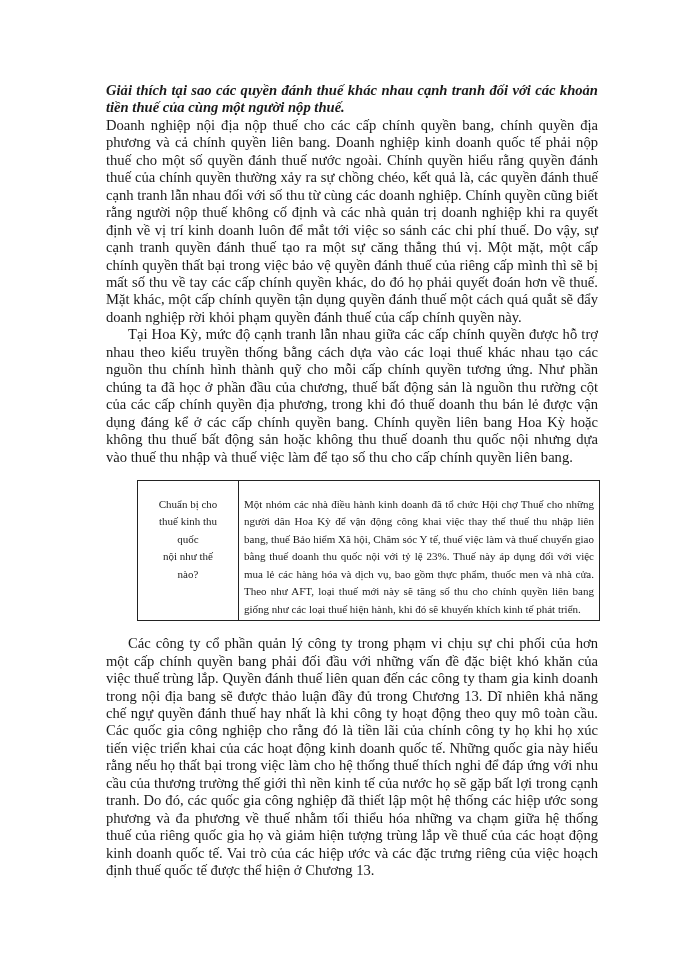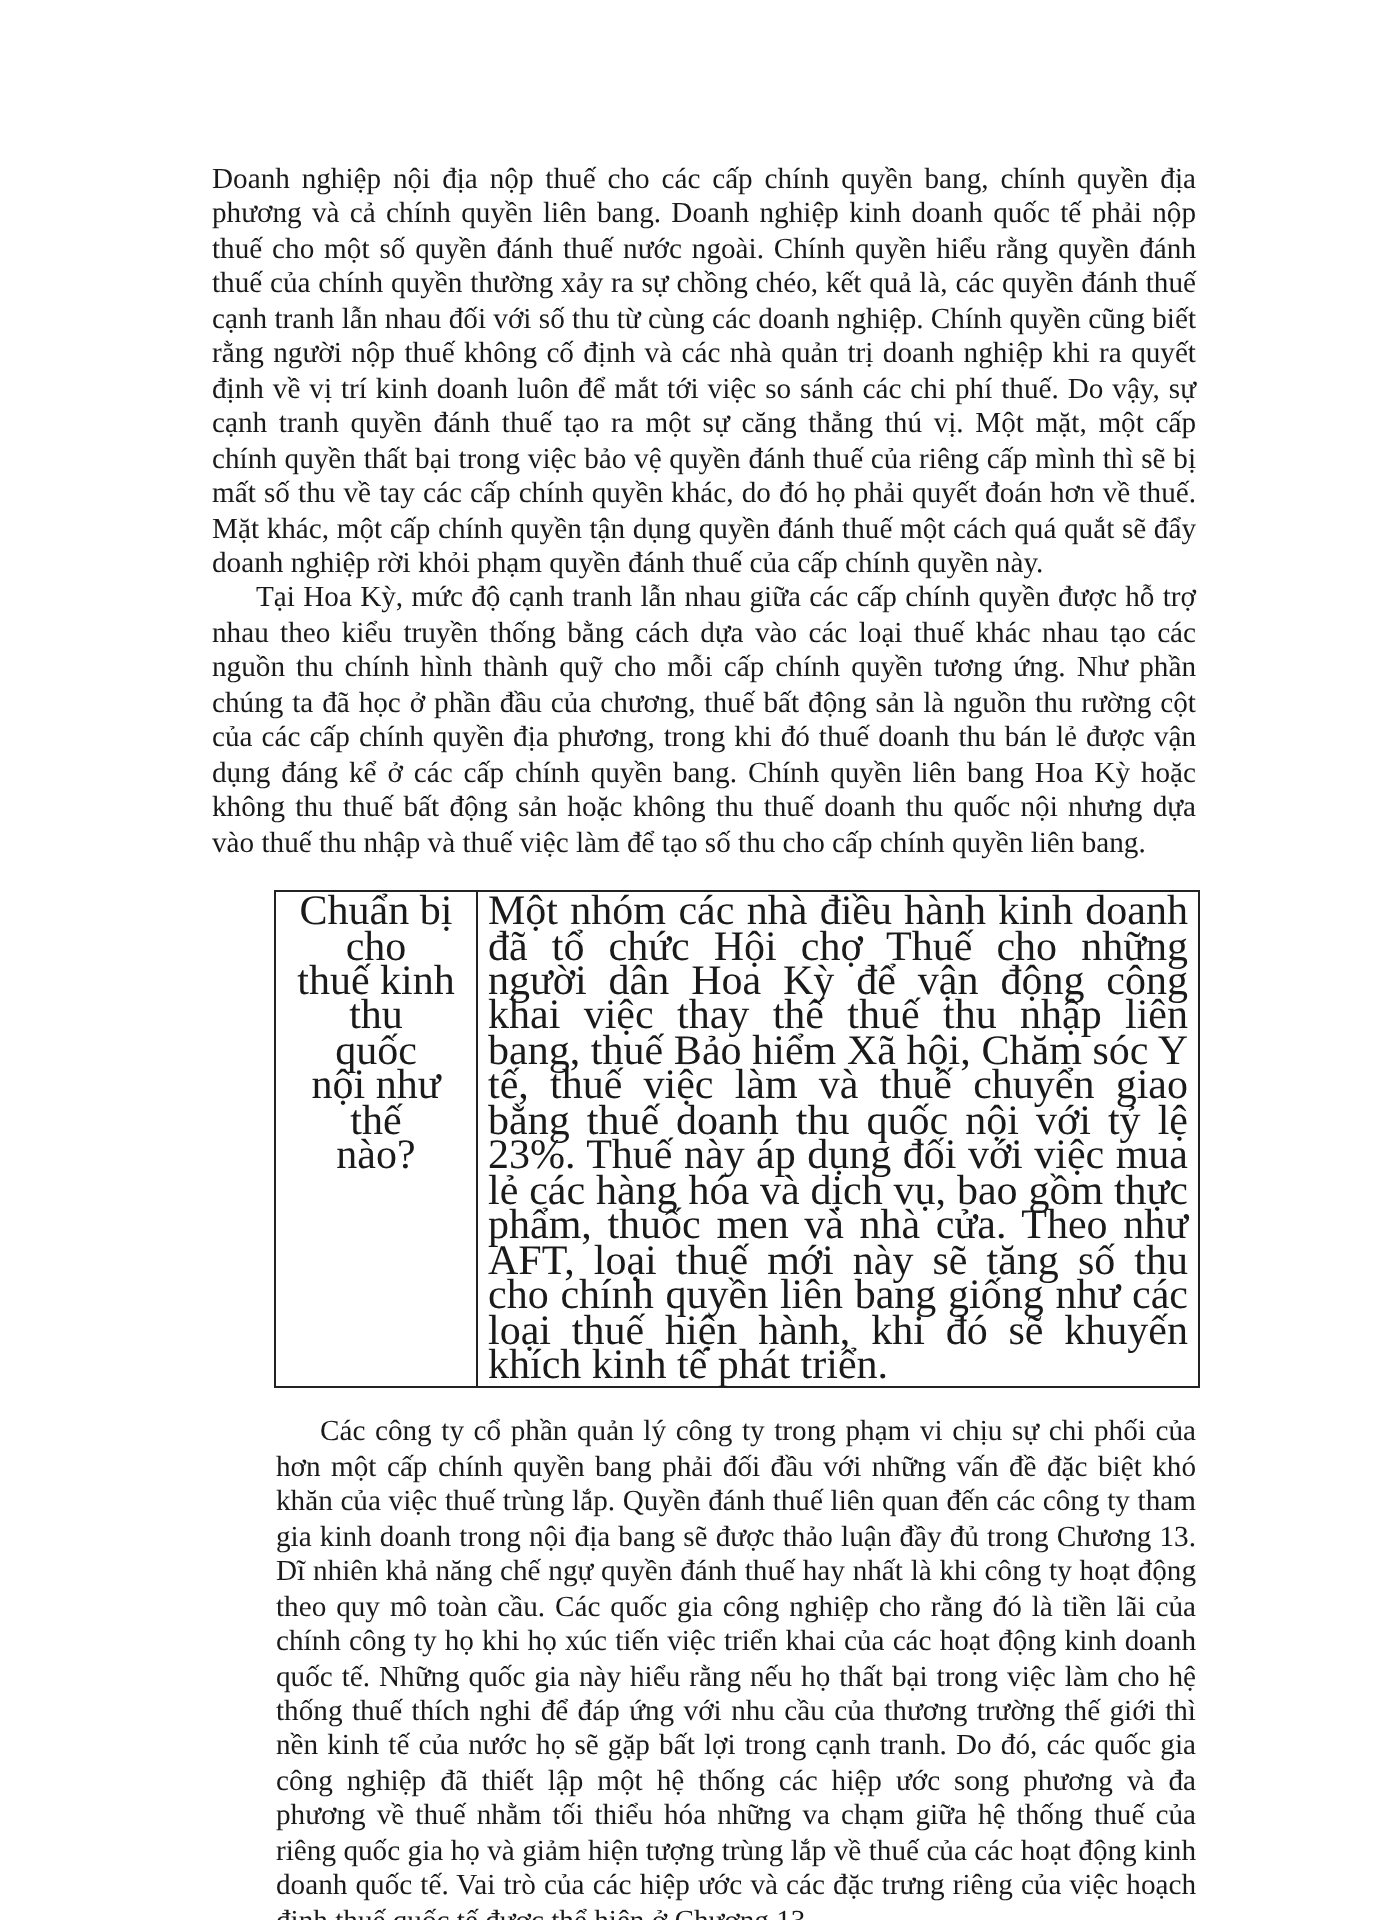--- a/index.html
+++ b/index.html
@@ -4,32 +4,33 @@
 <style>
   html, body { margin: 0; padding: 0; background: #ffffff; }
   body { width: 700px; height: 960px; position: relative; overflow: hidden;
          font-family: "Liberation Serif", "DejaVu Serif", serif; color: #1a1a1a; }
   .page { position: absolute; left: 106px; top: 82px; width: 492px; font-size: 14.6px; line-height: 17.45px; }
   .p { margin: 0; text-align: justify; }
   .indent { text-indent: 22px; }
   .title-it { font-weight: bold; font-style: italic; margin: 0; text-align: justify; }
   .tbl-wrap { margin: 14px 0 14px 31px; width: 463px; }
   table { border-collapse: collapse; width: 463px; }
-  td { border: 1.5px solid #222; vertical-align: top; padding: 1px 5px 2px 5px; font-size: 21px; line-height: 17.45px; }
+  td { border: 1.5px solid #222; vertical-align: top; padding: 15px 5px 2px 5px; font-size: 11px; line-height: 17.45px; }
   td.q { width: 90px; text-align: center; }
   td.a { text-align: justify; }
   .q span { display: block; }
   .h-caps { font-weight: bold; margin: 0; letter-spacing: 0.5px; }
   .h-sub { font-weight: bold; margin: 0; }
-  .para3 { margin-top: 0; margin-left: 32px; }
+  .para3 { margin-top: 0; }
 </style>
 </head>
 <body>
 
 <div class="page">
+  <p class="title-it">Giải thích tại sao các quyền đánh thuế khác nhau cạnh tranh đối với các khoản tiền thuế của cùng một người nộp thuế.</p>
   <p class="p">Doanh nghiệp nội địa nộp thuế cho các cấp chính quyền bang, chính quyền địa phương và cả chính quyền liên bang. Doanh nghiệp kinh doanh quốc tế phải nộp thuế cho một số quyền đánh thuế nước ngoài. Chính quyền hiểu rằng quyền đánh thuế của chính quyền thường xảy ra sự chồng chéo, kết quả là, các quyền đánh thuế cạnh tranh lẫn nhau đối với số thu từ cùng các doanh nghiệp. Chính quyền cũng biết rằng người nộp thuế không cố định và các nhà quản trị doanh nghiệp khi ra quyết định về vị trí kinh doanh luôn để mắt tới việc so sánh các chi phí thuế. Do vậy, sự cạnh tranh quyền đánh thuế tạo ra một sự căng thẳng thú vị. Một mặt, một cấp chính quyền thất bại trong việc bảo vệ quyền đánh thuế của riêng cấp mình thì sẽ bị mất số thu về tay các cấp chính quyền khác, do đó họ phải quyết đoán hơn về thuế. Mặt khác, một cấp chính quyền tận dụng quyền đánh thuế một cách quá quắt sẽ đẩy doanh nghiệp rời khỏi phạm quyền đánh thuế của cấp chính quyền này.</p>
   <p class="p indent">Tại Hoa Kỳ, mức độ cạnh tranh lẫn nhau giữa các cấp chính quyền được hỗ trợ nhau theo kiểu truyền thống bằng cách dựa vào các loại thuế khác nhau tạo các nguồn thu chính hình thành quỹ cho mỗi cấp chính quyền tương ứng. Như phần chúng ta đã học ở phần đầu của chương, thuế bất động sản là nguồn thu rường cột của các cấp chính quyền địa phương, trong khi đó thuế doanh thu bán lẻ được vận dụng đáng kể ở các cấp chính quyền bang. Chính quyền liên bang Hoa Kỳ hoặc không thu thuế bất động sản hoặc không thu thuế doanh thu quốc nội nhưng dựa vào thuế thu nhập và thuế việc làm để tạo số thu cho cấp chính quyền liên bang.</p>
 
   <div class="tbl-wrap">
     <table>
       <tbody>
           <tr>
         <td class="q">
           <span>Chuẩn bị cho</span>
           <span>thuế kinh thu</span>

